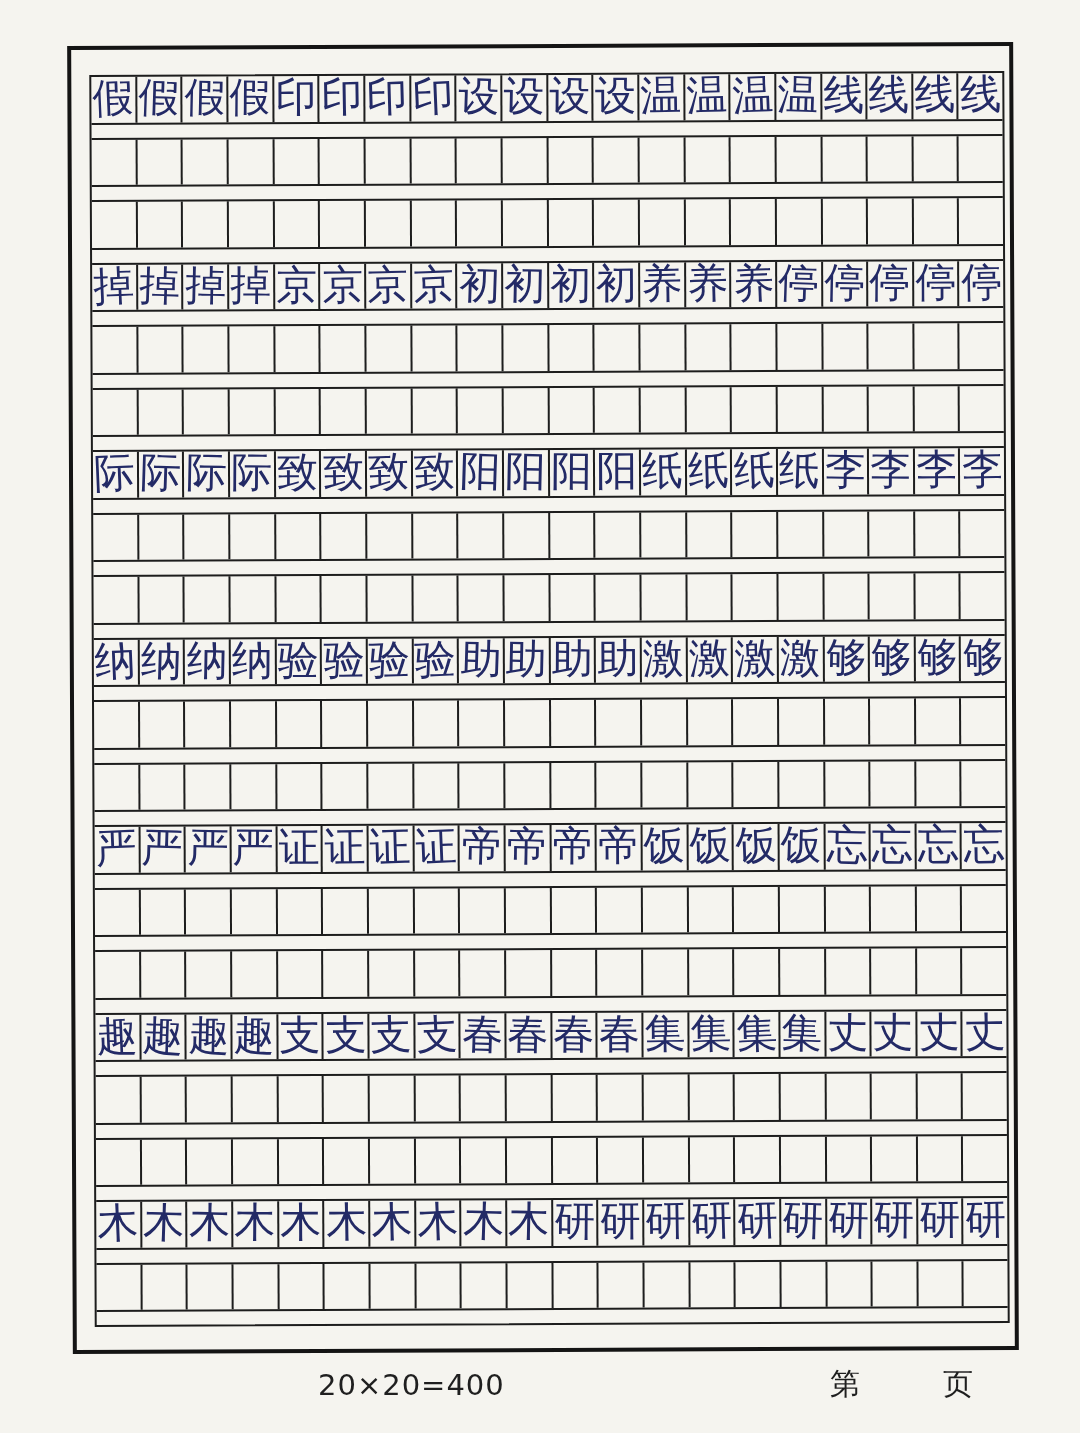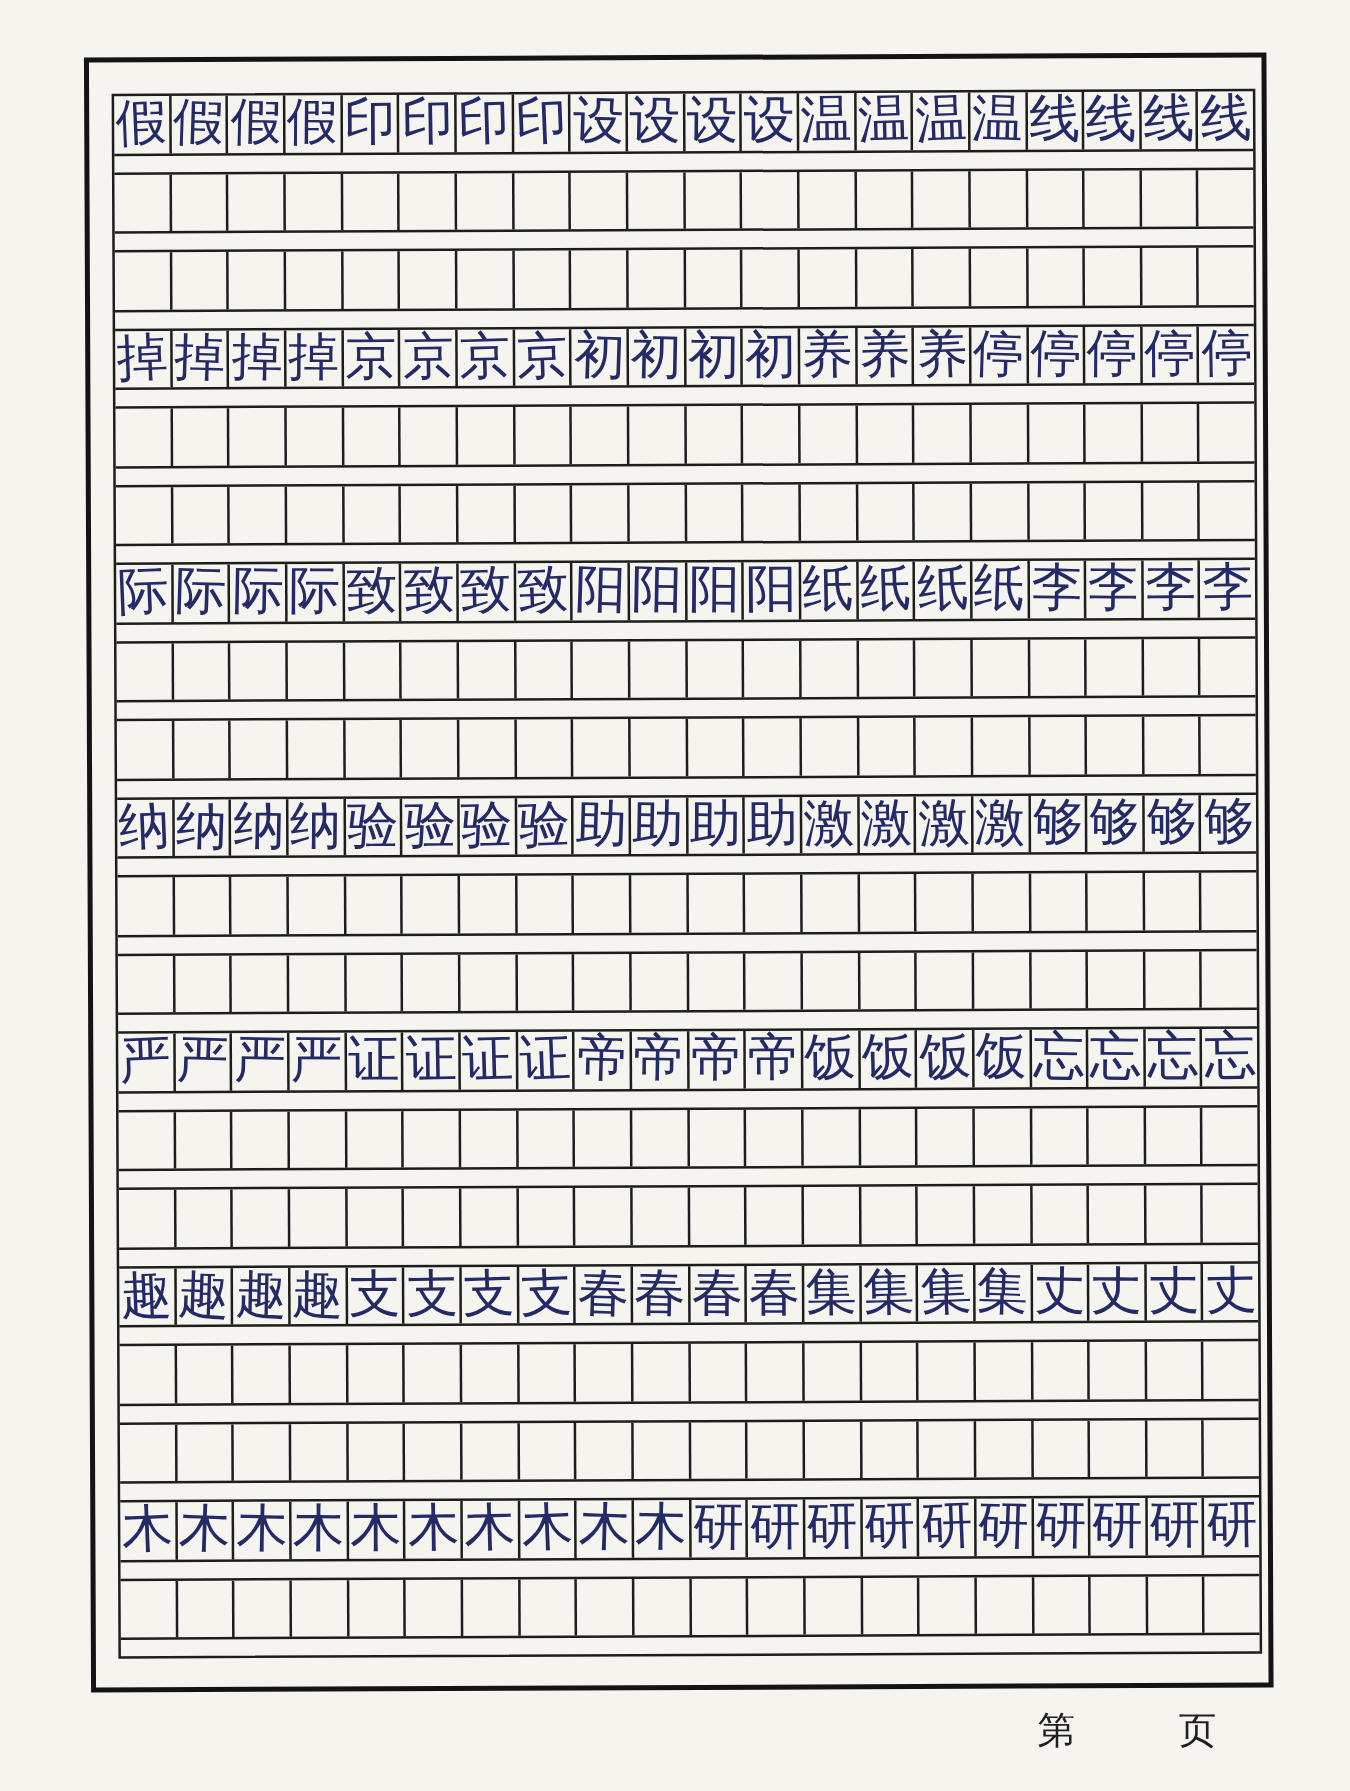--- a/index.html
+++ b/index.html
@@ -824,19 +824,20 @@
           <div class="cell"></div>
           <div class="cell"></div>
           <div class="cell"></div>
           <div class="cell"></div>
           <div class="cell"></div>
         </div>
         <div class="strip"></div>
       </div>
   </div>
 
+  <span class="footer-size">20×20=400</span>
 
   <span class="footer-page">
     <span>第</span>
     <span class="page-blank"></span>
     <span>页</span>
   </span>
 </div>
 
 </body></html>

